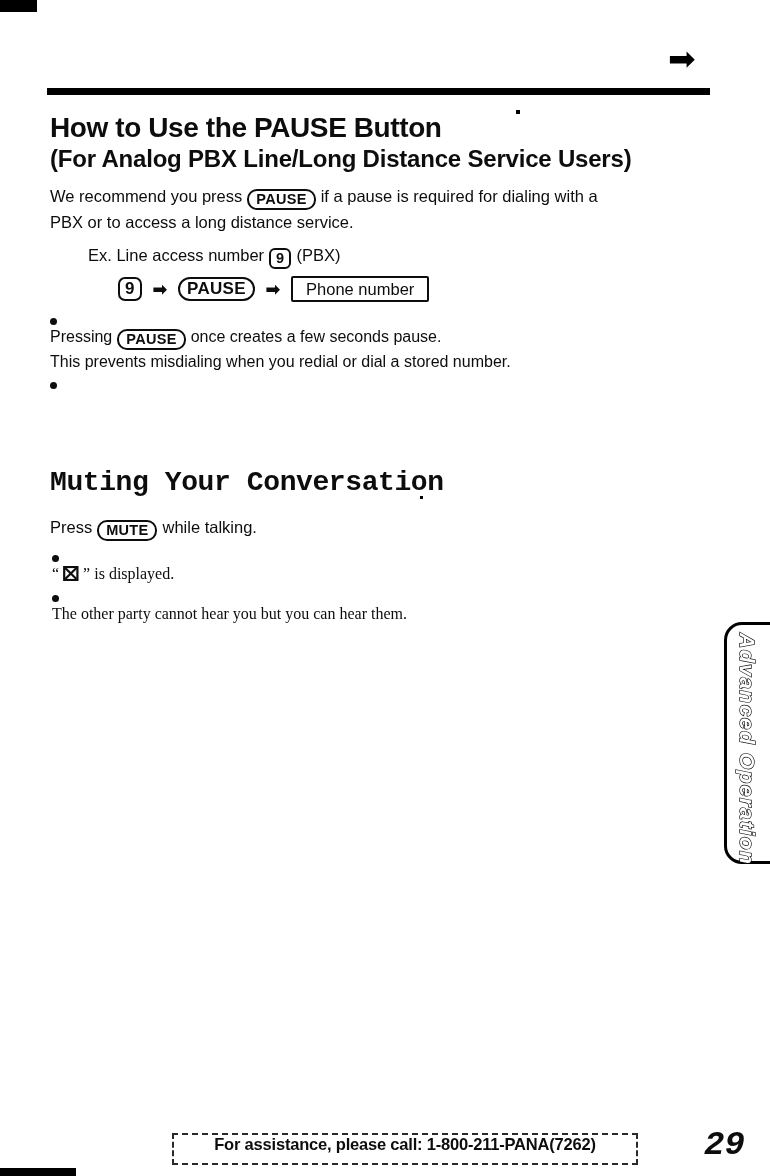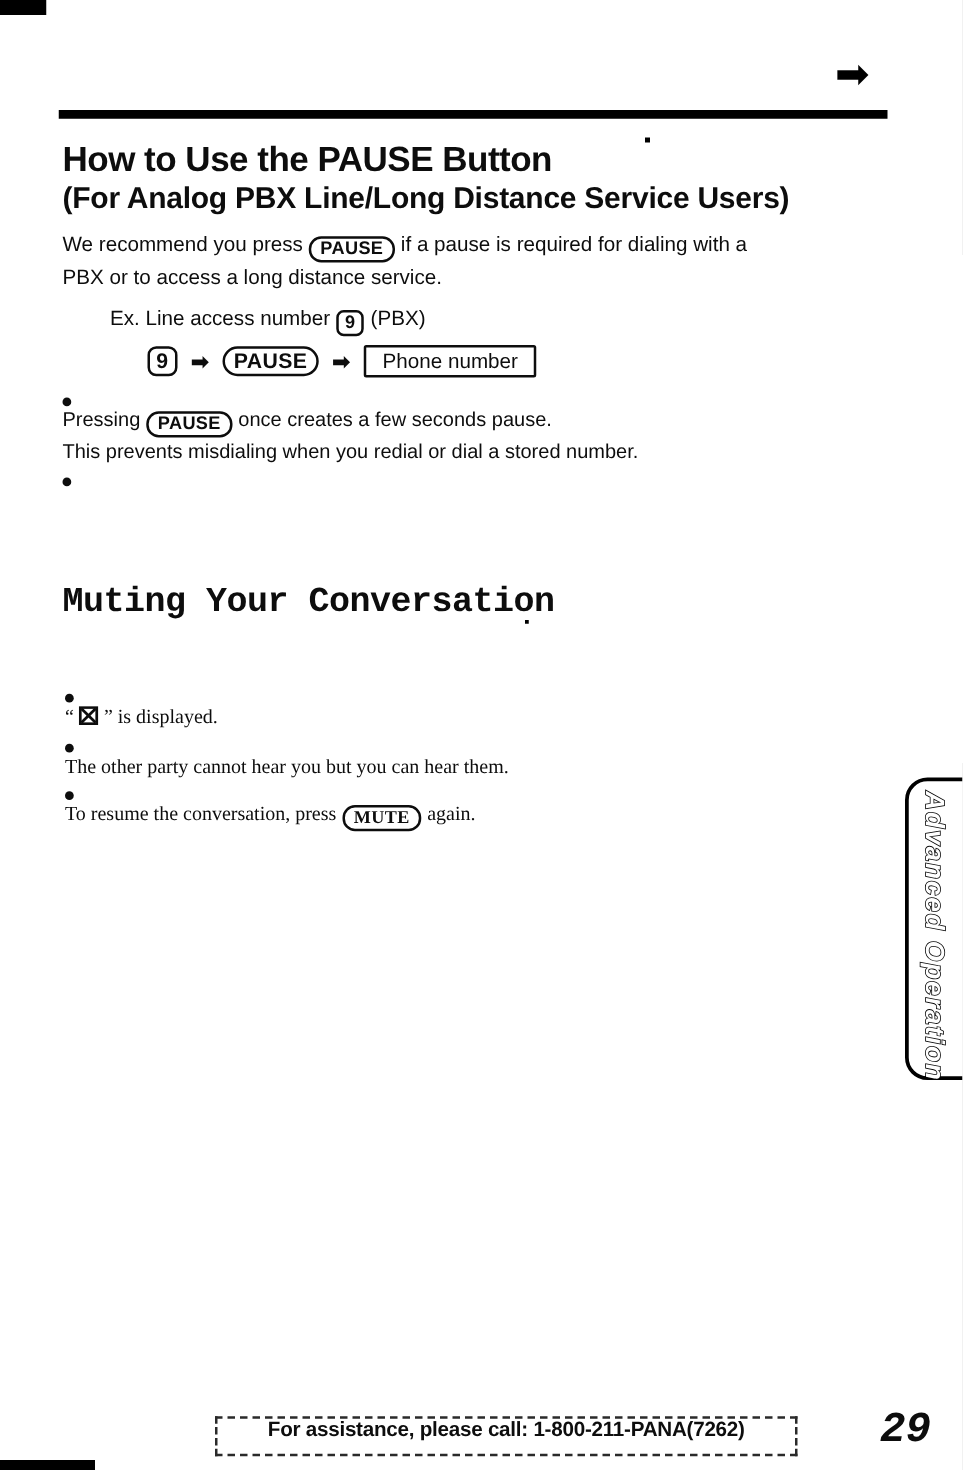--- a/index.html
+++ b/index.html
@@ -116,42 +116,39 @@
         <span>This prevents misdialing when you redial or dial a stored number.</span>
       </span>
     </div>
     <div class="bullet-row" style="margin-top:1px;">
       <span class="bullet-dot"></span>
     </div>
   </div>
 
   <div class="abs h1" style="left:50px;top:467px;font-family:Liberation Mono, monospace;">Muting Your Conversation</div>
 
+  <div class="abs body-text" style="left:50px;top:515px;">
+    <span>Press</span><span class="keycap">MUTE</span><span>while talking.</span>
+  </div>
 
   <div class="abs" style="left:52px;top:547px;width:640px;font-family:Liberation Serif, serif;">
     <div class="bullet-row">
       <span class="bullet-dot"></span>
       <span class="bullet-text">
         <span>“</span><span class="mute-icon"><svg width="16" height="15" viewBox="0 0 16 15">
               <rect x="1.2" y="1" width="13.2" height="13" fill="none" stroke="#0d0d0d" stroke-width="2.2"></rect>
               <line x1="2.2" y1="2" x2="13.4" y2="13" stroke="#0d0d0d" stroke-width="2.2"></line>
               <line x1="13.4" y1="2" x2="2.2" y2="13" stroke="#0d0d0d" stroke-width="2.2"></line>
             </svg></span><span>” is displayed.</span>
       </span>
     </div>
     <div class="bullet-row">
       <span class="bullet-dot"></span>
       <span class="bullet-text">The other party cannot hear you but you can hear them.</span>
     </div>
-    <div class="bullet-row">
-      <span class="bullet-dot"></span>
-      <span class="bullet-text">
-        <span>To resume the conversation, press</span><span class="keycap">MUTE</span><span>again.</span>
-      </span>
-    </div>
   </div>
 
   <div class="abs side-tab">
     <span class="side-tab-label">Advanced Operation</span>
   </div>
 
   <div class="abs assist-box">
     <span class="assist-text">For assistance, please call: 1-800-211-PANA(7262)</span>
   </div>
   <div class="abs page-num">29</div>

